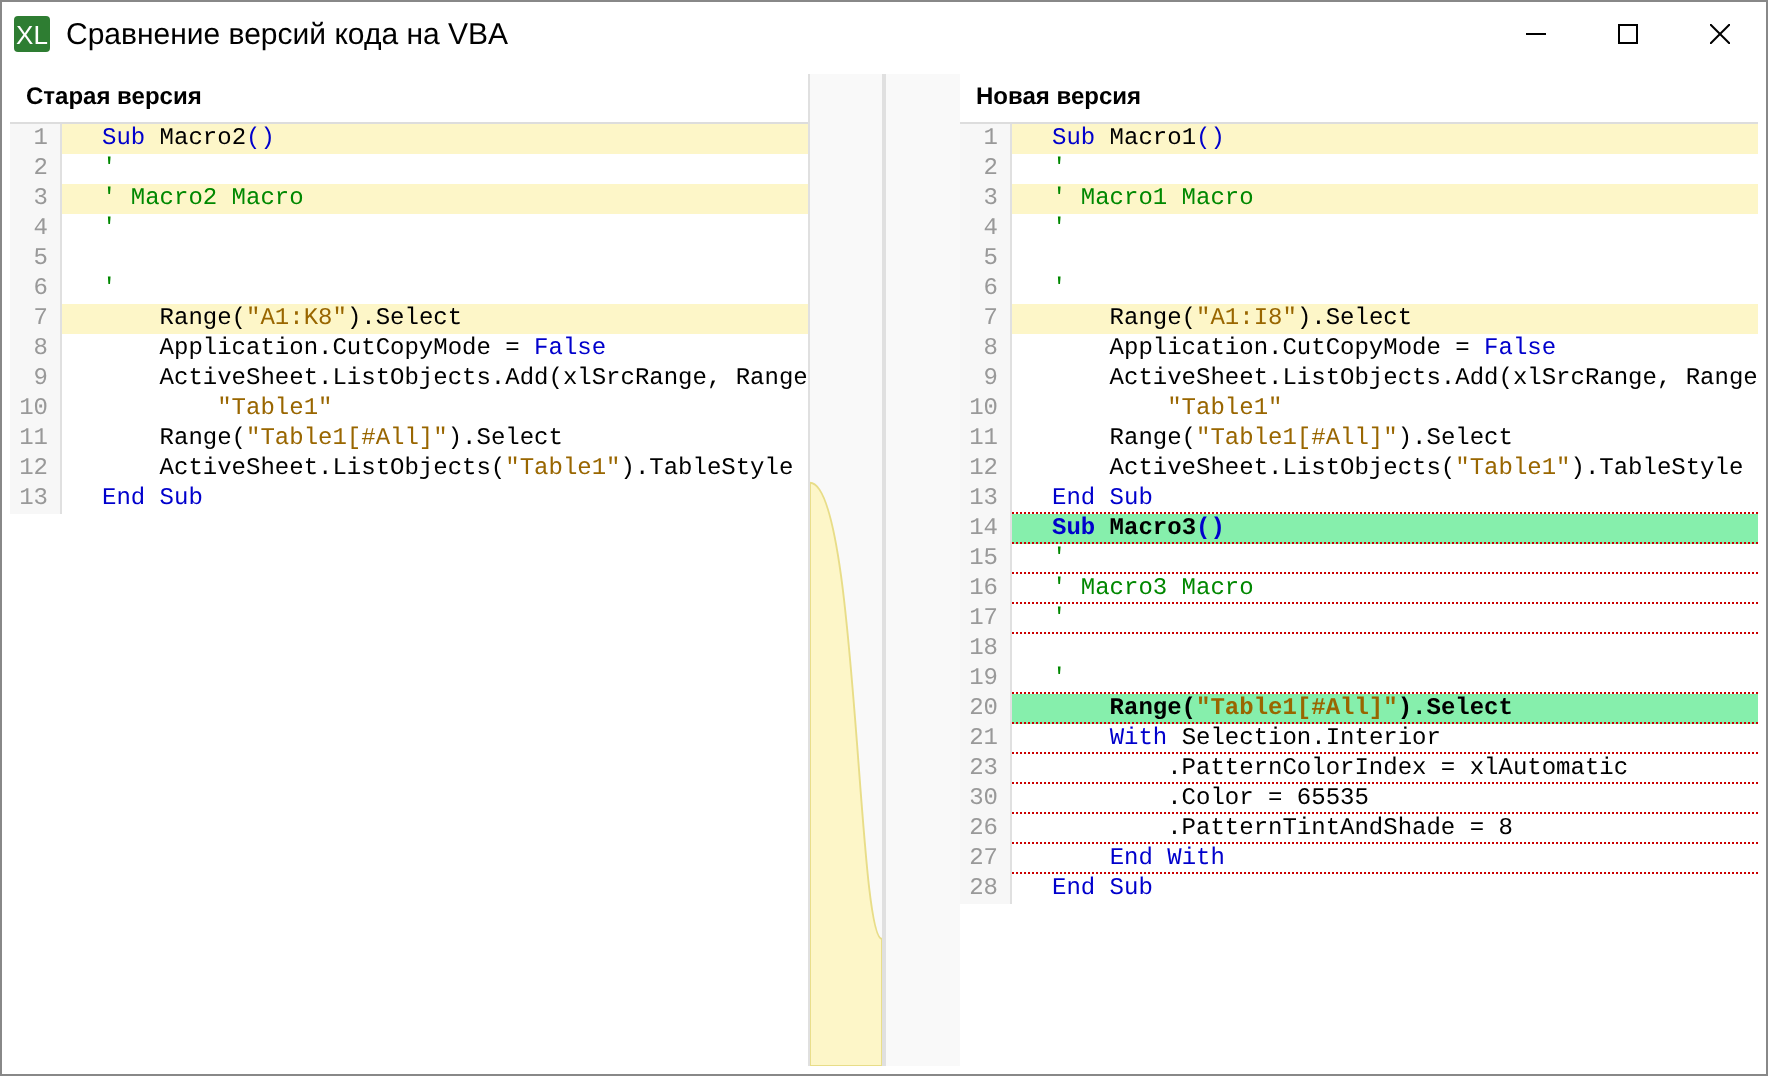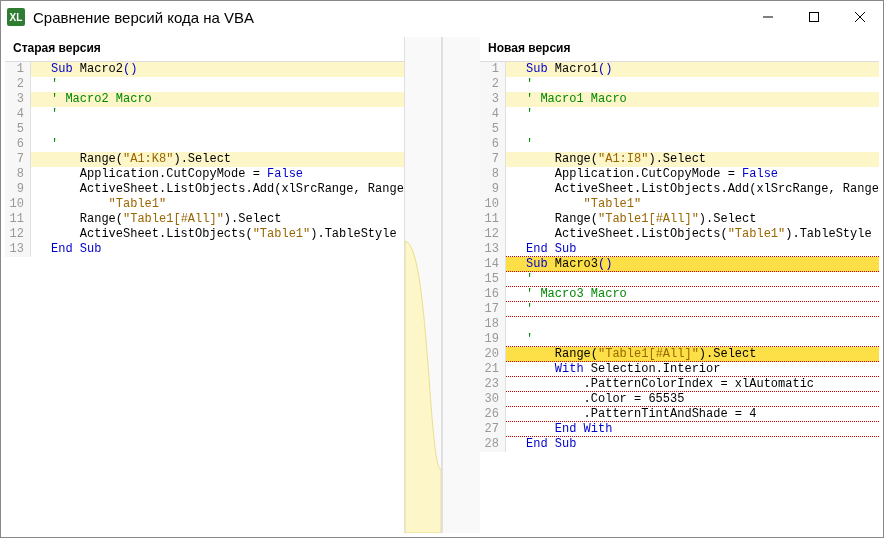--- a/index.html
+++ b/index.html
@@ -1,32 +1,32 @@
 <!DOCTYPE html>
 <html><head>
 <meta charset="utf-8">
 <style>
   * { margin: 0; padding: 0; box-sizing: border-box; }
   html, body { width: 884px; height: 538px; font-family: 'Segoe UI', Tahoma, sans-serif; background: #fff; overflow: hidden; }
   .window { width: 884px; height: 538px; border: 1px solid #888; display: flex; flex-direction: column; background: #fff; }
   .titlebar { height: 32px; display: flex; align-items: center; padding: 0 0 0 6px; background: #fff; }
-  .app-icon { width: 18px; height: 18px; background: #2e7d32; color: #fff; display: flex; align-items: center; justify-content: center; font-size: 10px; font-weight: bold; border-radius: 2px; margin-right: 8px; }
+  .app-icon { width: 18px; height: 18px; background: #2e7d32; color: #fff; display: flex; align-items: center; justify-content: center; font-size: 13px; font-weight: normal; border-radius: 2px; margin-right: 8px; }
   .title-text { font-size: 15px; color: #000; flex: 1; }
   .win-controls { display: flex; height: 100%; }
   .win-btn { width: 46px; height: 32px; display: flex; align-items: center; justify-content: center; cursor: pointer; }
   .win-btn svg { width: 10px; height: 10px; stroke: #000; }
   .content { flex: 1; display: flex; padding: 4px; gap: 0; position: relative; overflow: hidden; }
   .pane { flex: 1; display: flex; flex-direction: column; min-width: 0; }
   .pane-header { font-size: 12px; padding: 4px 8px 6px 8px; color: #000; border-bottom: 1px solid #ddd; font-weight: bold; }
   .code-area { flex: 1; font-family: 'Courier New', monospace; font-size: 12px; line-height: 15px; overflow: hidden; position: relative; }
   .code-line { display: flex; height: 15px; white-space: pre; }
   .gutter { width: 26px; text-align: right; padding-right: 6px; color: #999; background: #f7f7f7; border-right: 1px solid #e0e0e0; flex-shrink: 0; user-select: none; }
   .code-text { padding-left: 20px; flex: 1; overflow: hidden; }
   .hl-yellow { background: #fdf6c8; }
-  .hl-yellow-dot .code-text { background: #fde047; border-bottom: 1px dotted #c00; }
+  .hl-yellow-dot .code-text { background: #86efac; border-bottom: 1px dotted #c00; font-weight: bold; }
   .hl-red-dot .code-text { border-bottom: 1px dotted #c00; }
   .kw { color: #0000cc; }
   .cm { color: #008800; }
   .str { color: #996600; }
   .divider-col { width: 38px; position: relative; background: #f9f9f9; border-left: 1px solid #e0e0e0; border-right: 1px solid #e0e0e0; }
   .divider-col.right-side { border-right: none; }
   .connector-canvas { position: absolute; left: 0; right: 0; top: 0; bottom: 0; }
 </style>
 </head>
 <body>
@@ -100,19 +100,19 @@
           <div class="code-line hl-yellow-dot"><div class="gutter">14</div><div class="code-text"><span class="kw">Sub</span><span> Macro3</span><span class="kw">()</span></div></div>
           <div class="code-line hl-red-dot"><div class="gutter">15</div><div class="code-text"><span class="cm">'</span></div></div>
           <div class="code-line hl-red-dot"><div class="gutter">16</div><div class="code-text"><span class="cm">' Macro3 Macro</span></div></div>
           <div class="code-line hl-red-dot"><div class="gutter">17</div><div class="code-text"><span class="cm">'</span></div></div>
           <div class="code-line "><div class="gutter">18</div><div class="code-text"></div></div>
           <div class="code-line hl-red-dot"><div class="gutter">19</div><div class="code-text"><span class="cm">'</span></div></div>
           <div class="code-line hl-yellow-dot"><div class="gutter">20</div><div class="code-text"><span>    Range(</span><span class="str">"Table1[#All]"</span><span>).Select</span></div></div>
           <div class="code-line hl-red-dot"><div class="gutter">21</div><div class="code-text"><span>    </span><span class="kw">With</span><span> Selection.Interior</span></div></div>
           <div class="code-line hl-red-dot"><div class="gutter">23</div><div class="code-text"><span>        .PatternColorIndex = xlAutomatic</span></div></div>
           <div class="code-line hl-red-dot"><div class="gutter">30</div><div class="code-text"><span>        .Color = 65535</span></div></div>
-          <div class="code-line hl-red-dot"><div class="gutter">26</div><div class="code-text"><span>        .PatternTintAndShade = 4</span></div></div>
+          <div class="code-line hl-red-dot"><div class="gutter">26</div><div class="code-text"><span>        .PatternTintAndShade = 8</span></div></div>
           <div class="code-line hl-red-dot"><div class="gutter">27</div><div class="code-text"><span>    </span><span class="kw">End With</span></div></div>
           <div class="code-line "><div class="gutter">28</div><div class="code-text"><span class="kw">End Sub</span></div></div>
         </div>
     </div>
   </div>
 </div>
 
 </body></html>

